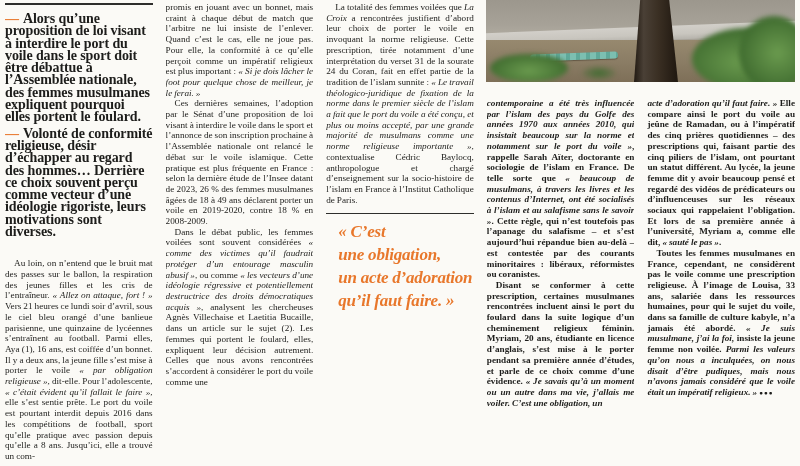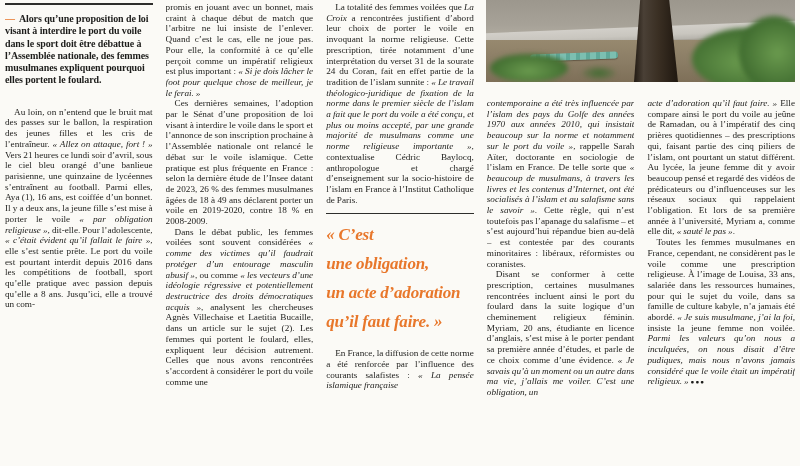--- a/index.html
+++ b/index.html
@@ -12,39 +12,39 @@
   body{
     width:800px;height:466px;overflow:hidden;background:var(--paper);color:var(--ink);
     font-family:"Liberation Serif","DejaVu Serif",serif;
   }
   .page{position:relative;width:800px;height:466px;}
   .cols{
     display:grid;grid-template-columns:repeat(5,1fr);gap:0 13px;
     padding:2px 5px 0 5px;height:464px;box-sizing:border-box;
   }
   .col{overflow:hidden;min-width:0;}
-  .col.pad-photo{padding-top:96px;box-sizing:border-box;}
+  .col.pad-photo{padding-top:96px;box-sizing:border-box;font-weight:bold;}
   .rule{border-top:2px solid #2e2e2c;margin:1px 0 8px 0;}
   .rule.thin{border-top-width:1px;margin:8px 0 6px 0;}
   p.standfirst{
-    margin:0 0 4px 0;font-weight:bold;font-size:10px;line-height:12.3px;
+    margin:0 0 4px 0;font-weight:bold;font-size:14px;line-height:12.3px;
     text-align:left;letter-spacing:-0.1px;
   }
   p.standfirst .dash{color:var(--accent);margin-right:4px;font-weight:bold;}
   p.body{
     margin:0;font-size:9.2px;line-height:10.7px;text-align:justify;
     word-spacing:-0.3px;
   }
   p.body.indent{text-indent:9px;}
   .it{font-style:italic;}
   .endmark{font-size:6.3px;letter-spacing:1px;font-style:normal;white-space:nowrap;}
   .pull-quote{
     color:var(--accent);font-style:italic;font-weight:600;
-    font-size:17px;line-height:29px;white-space:pre-line;
-    margin:4px 0 12px 0;letter-spacing:-0.2px;
+    font-size:17px;line-height:23px;white-space:pre-line;
+    margin:4px 0 12px 12px;letter-spacing:-0.2px;
   }
   
   .photo{position:absolute;left:486px;right:5px;top:0;height:82px;overflow:hidden;background:var(--wall);}
   .photo .wall{position:absolute;left:0;right:0;top:0;height:36px;
     background:linear-gradient(180deg,#9c978d 0%,var(--wall) 70%,#b0aba0 100%);}
   .photo .curb{position:absolute;left:-6px;right:-6px;top:27px;height:14px;
     background:linear-gradient(180deg,#d2cfc9,var(--curb) 60%,#b5b2ab);transform:rotate(-2.3deg);}
   .photo .ground{position:absolute;left:0;right:0;bottom:0;height:42px;
     background:linear-gradient(180deg,#97896f 0%,var(--dirt) 55%,#7e6f58 100%);}
   .photo .hose{position:absolute;left:44px;top:53px;width:88px;height:7px;
@@ -64,36 +64,36 @@
     clip-path:polygon(14% 0,80% 0,100% 100%,0 100%);}
 </style>
 </head>
 <body>
 
 <div class="page">
   <div class="cols">
     <div class="col">
         <div class="rule"></div>
         <p class="standfirst"><span class="dash">—</span><span>Alors qu’une proposition de loi visant à interdire le port du voile dans le sport doit être débattue à l’Assemblée nationale, des femmes musulmanes expliquent pourquoi elles portent le foulard.</span></p>
+        <p class="standfirst"><span class="dash">—</span><span>Volonté de conformité religieuse, désir d’échapper au regard des hommes… Derrière ce choix souvent perçu comme vecteur d’une idéologie rigoriste, leurs motivations sont diverses.</span></p>
         <div style="height: 16px;"></div>
         <p class="body indent"><span>Au loin, on n’entend que le bruit mat des passes sur le ballon, la respiration des jeunes filles et les cris de l’entraîneur. </span><span class="it">« Allez on attaque, fort ! » </span><span>Vers 21 heures ce lundi soir d’avril, sous le ciel bleu orangé d’une banlieue parisienne, une quinzaine de lycéennes s’entraînent au football. Parmi elles, Aya (1), 16 ans, est coiffée d’un bonnet. Il y a deux ans, la jeune fille s’est mise à porter le voile </span><span class="it">« par obligation religieuse »</span><span>, dit-elle. Pour l’adolescente, </span><span class="it">« c’était évident qu’il fallait le faire »</span><span>, elle s’est sentie prête. Le port du voile est pourtant interdit depuis 2016 dans les compétitions de football, sport qu’elle pratique avec passion depuis qu’elle a 8 ans. Jusqu’ici, elle a trouvé un com-</span></p>
       </div>
     <div class="col">
         <p class="body"><span>promis en jouant avec un bonnet, mais craint à chaque début de match que l’arbitre ne lui insiste de l’enlever. Quand c’est le cas, elle ne joue pas. Pour elle, la conformité à ce qu’elle perçoit comme un impératif religieux est plus important : </span><span class="it">« Si je dois lâcher le foot pour quelque chose de meilleur, je le ferai. »</span></p>
         <p class="body indent"><span>Ces dernières semaines, l’adoption par le Sénat d’une proposition de loi visant à interdire le voile dans le sport et l’annonce de son inscription prochaine à l’Assemblée nationale ont relancé le débat sur le voile islamique. Cette pratique est plus fréquente en France : selon la dernière étude de l’Insee datant de 2023, 26 % des femmes musulmanes âgées de 18 à 49 ans déclarent porter un voile en 2019-2020, contre 18 % en 2008-2009.</span></p>
         <p class="body indent"><span>Dans le débat public, les femmes voilées sont souvent considérées </span><span class="it">« comme des victimes qu’il faudrait protéger d’un entourage masculin abusif »</span><span>, ou comme </span><span class="it">« les vecteurs d’une idéologie régressive et potentiellement destructrice des droits démocratiques acquis »</span><span>, analysent les chercheuses Agnès Villechaise et Laetitia Bucaille, dans un article sur le sujet (2). Les femmes qui portent le foulard, elles, expliquent leur décision autrement. Celles que nous avons rencontrées s’accordent à considérer le port du voile comme une</span></p>
       </div>
     <div class="col">
         <p class="body indent"><span>La totalité des femmes voilées que </span><span class="it">La Croix</span><span> a rencontrées justifient d’abord leur choix de porter le voile en invoquant la norme religieuse. Cette prescription, tirée notamment d’une interprétation du verset 31 de la sourate 24 du Coran, fait en effet partie de la tradition de l’islam sunnite : </span><span class="it">« Le travail théologico-juridique de fixation de la norme dans le premier siècle de l’islam a fait que le port du voile a été conçu, et plus ou moins accepté, par une grande majorité de musulmans comme une norme religieuse importante »</span><span>, contextualise Cédric Baylocq, anthropologue et chargé d’enseignement sur la socio-histoire de l’islam en France à l’Institut Catholique de Paris.</span></p>
         <div class="rule thin"></div>
         <div class="pull-quote">« C’est
 une obligation,
 un acte d’adoration
 qu’il faut faire. »</div>
-        <p class="body indent"><span>En France, la diffusion de cette norme a été renforcée par l’influence des courants salafistes : </span><span class="it">« La pensée islamique française</span></p>
       </div>
     <div class="col pad-photo">
         <p class="body"><span class="it">contemporaine a été très influencée par l’islam des pays du Golfe des années 1970 aux années 2010, qui insistait beaucoup sur la norme et notamment sur le port du voile »</span><span>, rappelle Sarah Aïter, doctorante en sociologie de l’islam en France. De telle sorte que </span><span class="it">« beaucoup de musulmans, à travers les livres et les contenus d’Internet, ont été socialisés à l’islam et au salafisme sans le savoir »</span><span>. Cette règle, qui n’est toutefois pas l’apanage du salafisme – et s’est aujourd’hui répandue bien au-delà – est contestée par des courants minoritaires : libéraux, réformistes ou coranistes.</span></p>
         <p class="body indent"><span>Disant se conformer à cette prescription, certaines musulmanes rencontrées incluent ainsi le port du foulard dans la suite logique d’un cheminement religieux féminin. Myriam, 20 ans, étudiante en licence d’anglais, s’est mise à le porter pendant sa première année d’études, et parle de ce choix comme d’une évidence. </span><span class="it">« Je savais qu’à un moment ou un autre dans ma vie, j’allais me voiler. C’est une obligation, un</span></p>
       </div>
     <div class="col pad-photo">
         <p class="body"><span class="it">acte d’adoration qu’il faut faire. » </span><span>Elle compare ainsi le port du voile au jeûne de Ramadan, ou à l’impératif des cinq prières quotidiennes – des prescriptions qui, faisant partie des cinq piliers de l’islam, ont pourtant un statut différent. Au lycée, la jeune femme dit y avoir beaucoup pensé et regardé des vidéos de prédicateurs ou d’influenceuses sur les réseaux sociaux qui rappelaient l’obligation. Et lors de sa première année à l’université, Myriam a, comme elle dit, </span><span class="it">« sauté le pas »</span><span>.</span></p>
         <p class="body indent"><span>Toutes les femmes musulmanes en France, cependant, ne considèrent pas le voile comme une prescription religieuse. À l’image de Louisa, 33 ans, salariée dans les ressources humaines, pour qui le sujet du voile, dans sa famille de culture kabyle, n’a jamais été abordé. </span><span class="it">« Je suis musulmane, j’ai la foi, </span><span>insiste la jeune femme non voilée. </span><span class="it">Parmi les valeurs qu’on nous a inculquées, on nous disait d’être pudiques, mais nous n’avons jamais considéré que le voile était un impératif religieux. » </span><span class="endmark">●●●</span></p>
       </div>
   </div>

